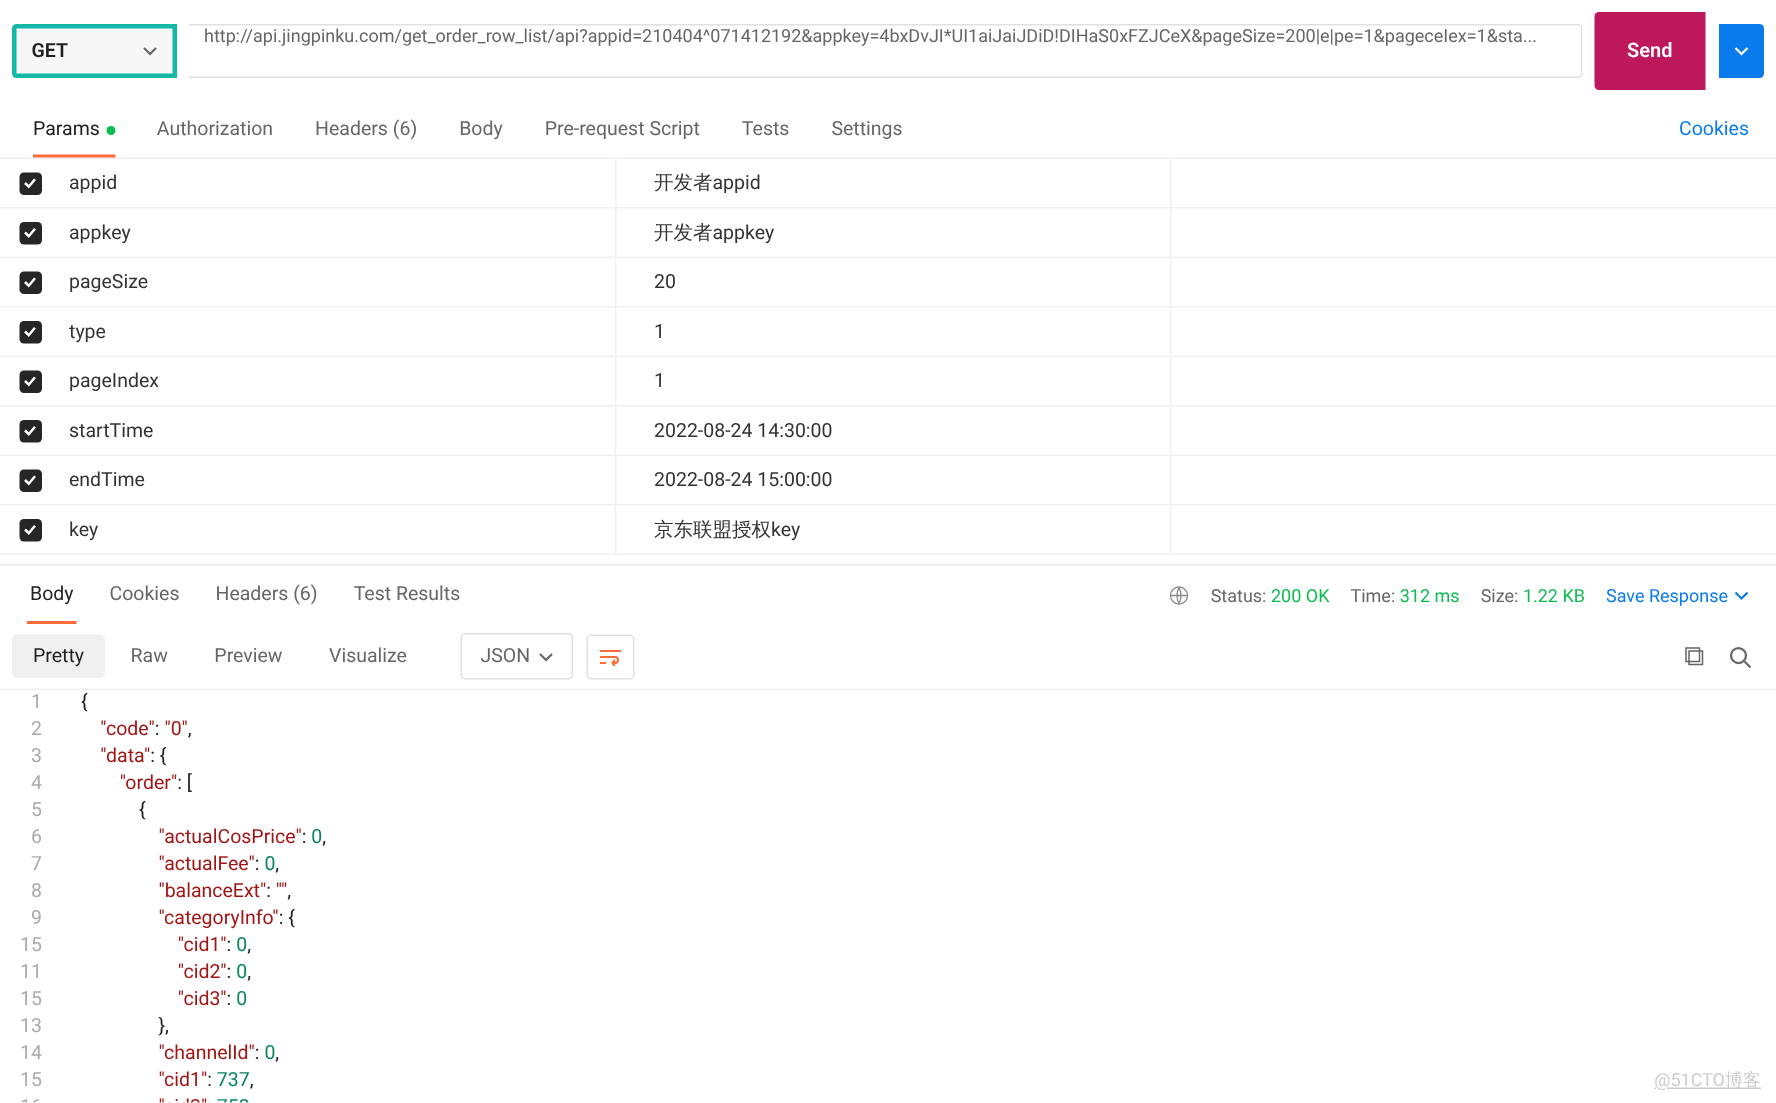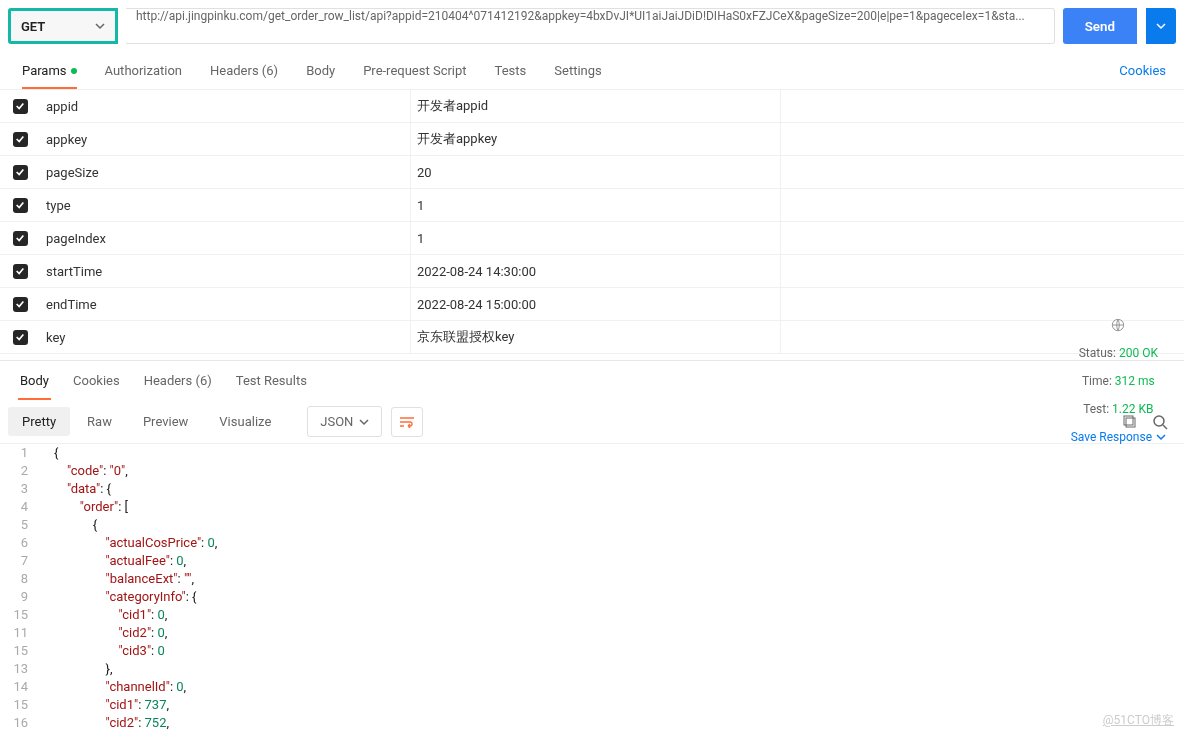--- a/index.html
+++ b/index.html
@@ -1,40 +1,40 @@
 <!DOCTYPE html>
 <html><head>
 <meta charset="utf-8">
 <style>
 * { box-sizing: border-box; margin: 0; padding: 0; font-family: -apple-system, BlinkMacSystemFont, "Segoe UI", Roboto, sans-serif; }
 body { background: #fff; font-size: 13px; color: #212121; width: 1184px; height: 735px; overflow: hidden; position: relative; }
 .top-bar { display: flex; align-items: center; padding: 8px; gap: 8px; }
 .method-select { width: 110px; height: 36px; border: 3px solid #14b8a6; border-radius: 3px 0 0 3px; background: #f7f7f7; display: flex; align-items: center; padding: 0 10px; justify-content: space-between; font-weight: 600; cursor: pointer; }
 .url-input { flex: 1; height: 36px; border: 1px solid #e0e0e0; border-left: none; border-radius: 0 3px 3px 0; padding: 0 10px; color: #666; font-size: 12px; overflow: hidden; white-space: nowrap; text-overflow: ellipsis; }
-.send-btn { height: 36px; background: #3b82f6; color: #fff; border: none; border-radius: 3px 0 0 3px; padding: 0 22px; font-weight: 600; cursor: pointer; }
+.send-btn { height: 52px; background: #be185d; color: #fff; border: none; border-radius: 3px 0 0 3px; padding: 0 22px; font-weight: 600; cursor: pointer; }
 .send-drop { height: 36px; width: 30px; background: #097bed; border: none; border-radius: 0 3px 3px 0; margin-left: 1px; cursor: pointer; display:flex;align-items:center;justify-content:center; }
 .req-tabs { display: flex; align-items: center; padding: 0 8px; border-bottom: 1px solid #eee; height: 38px; }
 .req-tab { padding: 0 14px; height: 100%; display: flex; align-items: center; color: #666; cursor: pointer; position: relative; }
 .req-tab.active { color: #212121; }
 .req-tab.active::after { content:''; position:absolute; bottom:0; left:14px; right:14px; height:2px; background:#ff6c37; }
 .dot { width:6px;height:6px;border-radius:50%;background:#0cbb52;display:inline-block;margin-left:4px; }
 .cookies-link { margin-left:auto; color:#097bed; cursor:pointer; padding-right:10px; }
 .params-table { width:100%; }
 .row { display:flex; align-items:center; height:33px; border-bottom:1px solid #f0f0f0; }
 .chk-cell { width:40px; display:flex; align-items:center; justify-content:center; }
 .chk { width:15px; height:15px; border-radius:3px; background:#262626; display:flex; align-items:center; justify-content:center; }
 .chk svg { width:10px; height:10px; }
 .key-cell { width:370px; padding-left:6px; color:#333; }
-.val-cell { width:370px; padding-left:6px; color:#333; border-left:1px solid #f0f0f0; height:100%; display:flex; align-items:center; }
+.val-cell { width:370px; padding-left:25px; color:#333; border-left:1px solid #f0f0f0; height:100%; display:flex; align-items:center; }
 .desc-cell { flex:1; border-left:1px solid #f0f0f0; height:100%; }
 .resp-tabs { display:flex; align-items:center; padding:0 8px; height:40px; border-top:1px solid #e8e8e8; margin-top:6px; }
 .resp-tab { padding:0 12px; height:100%; display:flex; align-items:center; color:#666; cursor:pointer; position:relative; }
 .resp-tab.active { color:#212121; }
 .resp-tab.active::after { content:'';position:absolute;bottom:0;left:10px;right:10px;height:2px;background:#ff6c37; }
-.resp-right { margin-left:auto; display:flex; align-items:center; gap:14px; font-size:12px; color:#666; padding-right:10px;flex-direction:column;}
+.resp-right { margin-left:auto; display:flex; align-items:center; gap:14px; font-size:12px; color:#666; padding-right:10px;}
 .globe { width:14px; height:14px; color:#666; }
 .green { color:#0cbb52; }
 .save-link { color:#097bed; cursor:pointer; display:flex; align-items:center; gap:4px; }
 .view-bar { display:flex; align-items:center; padding:6px 8px; gap:3px; border-bottom:1px solid #f0f0f0; }
 .view-btn { padding:7px 14px; color:#666; cursor:pointer; border-radius:3px; }
 .view-btn.active { background:#f0f0f0; color:#212121; }
 .json-drop { display:flex; align-items:center; gap:6px; padding:7px 12px; background:#fff; border:1px solid #e0e0e0; border-radius:3px; margin-left:19px; cursor:pointer; color:#666; }
 .wrap-btn { width:32px; height:30px; border:1px solid #e0e0e0; border-radius:3px; margin-left:6px; display:flex; align-items:center; justify-content:center; cursor:pointer; color:#ff6c37; }
 .view-right { margin-left:auto; display:flex; gap:14px; padding-right:8px; }
 .code-area { display:flex; font-family:Menlo,Consolas,monospace; font-size:13px; overflow:auto; }
@@ -182,21 +182,21 @@
   <div class="resp-tab">Cookies</div>
   <div class="resp-tab">Headers (6)</div>
   <div class="resp-tab">Test Results</div>
   <div class="resp-right">
     <svg class="globe" viewBox="0 0 16 16">
         <circle cx="8" cy="8" r="6.5" fill="none" stroke="#888"></circle>
         <path d="M2 8h12M8 2c2 3 2 9 0 12M8 2c-2 3-2 9 0 12" stroke="#888" fill="none"></path>
       </svg>
     <span><span>Status:</span> <span class="green">200 OK</span></span>
     <span><span>Time:</span> <span class="green">312 ms</span></span>
-    <span><span>Test:</span> <span class="green">1.22 KB</span></span>
+    <span><span>Size:</span> <span class="green">1.22 KB</span></span>
     <span class="save-link">
         <span>Save Response</span>
         <svg class="chevron" viewBox="0 0 10 10">
           <path d="M1 3l4 4 4-4" stroke="#097bed" fill="none" stroke-width="1.5"></path>
         </svg>
       </span>
   </div>
 </div>
 
 <div class="view-bar">

